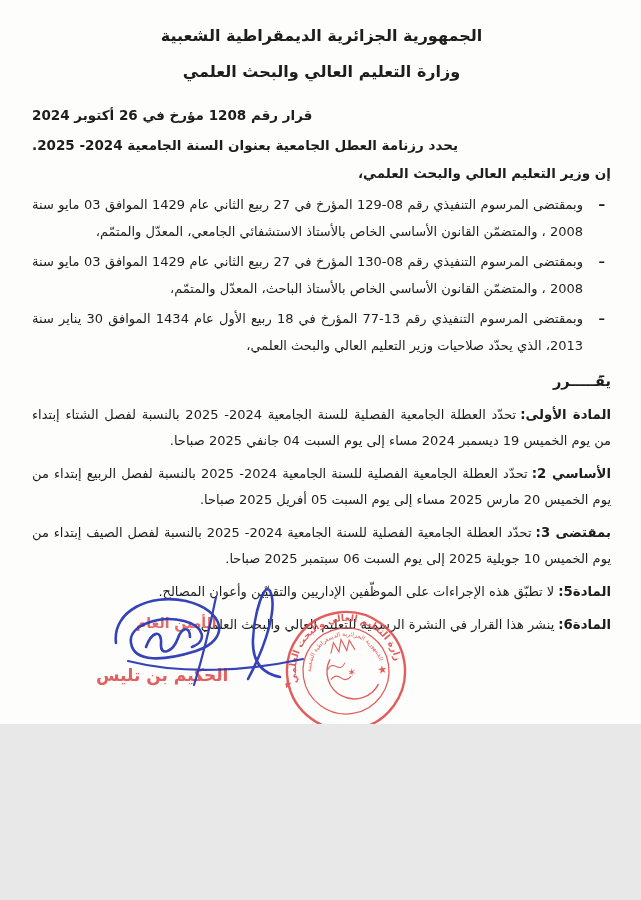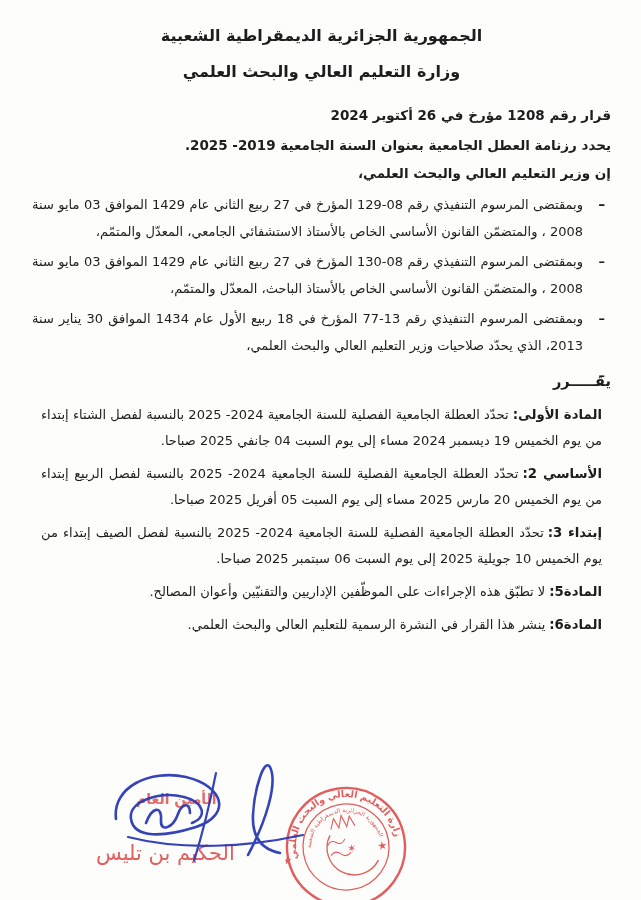--- a/index.html
+++ b/index.html
@@ -1,62 +1,62 @@
 <!DOCTYPE html>
 <html lang="ar" dir="rtl"><head>
 <meta charset="utf-8">
 <style>
   html,body{margin:0;padding:0;background:#e8e8e8;}
   .page{
-    width:641px;height:900px;position:relative;overflow:hidden;
+    width:641px;height:724px;position:relative;overflow:hidden;
     background:#fdfdfb;margin:0 auto;direction:rtl;
     font-family:"DejaVu Sans","Liberation Sans",sans-serif;
     color:#1d1d1d;
   }
   .content{padding:18px 30px 0 32px;}
   .hdr{text-align:center;font-weight:bold;font-size:16px;line-height:36px;}
-  .decree{text-align:right;font-weight:bold;font-size:13.5px;line-height:30px;margin-top:10px;}
+  .decree{text-align:left;font-weight:bold;font-size:13.5px;line-height:30px;margin-top:10px;}
   .intro{font-weight:bold;font-size:13.5px;line-height:27px;}
   ul.cons{margin:4px 6px 0 0;padding:0;}
   ul.cons li{
     list-style:none;position:relative;padding-right:22px;margin:3px 0;
     font-size:13px;line-height:27px;text-align:justify;
   }
   ul.cons li .dash{position:absolute;right:0;top:0;font-weight:bold;}
   .decides{text-align:right;font-weight:bold;font-size:14.5px;margin:9px 0 5px;line-height:27px;}
-  .articles p{margin:7px 9px;font-size:13px;line-height:26px;text-align:justify;}
+  .articles p{margin:7px 0;font-size:13px;line-height:26px;text-align:justify;}
   .articles p b{font-size:13.3px;}
   .articles p .atext{margin-right:4px;}
   .sign-area{position:absolute;right:0;left:0;bottom:0;height:145px;pointer-events:none;}
   .stamp-title{
     position:absolute;left:136px;top:36px;color:var(--stamp,#e05050);
     font-weight:bold;font-size:14px;letter-spacing:1px;z-index:1;opacity:.85;direction:rtl;
   }
   .stamp-name{
     position:absolute;left:96px;top:86px;color:var(--stamp,#e05050);
-    font-weight:normal;font-size:21px;letter-spacing:4px;z-index:1;opacity:.9;direction:rtl;white-space:nowrap;
+    font-weight:bold;font-size:17px;letter-spacing:4px;z-index:1;opacity:.9;direction:rtl;white-space:nowrap;
   }
   .seal{position:absolute;left:284px;top:30px;z-index:2;transform:rotate(-9deg);opacity:.92;}
   .sig{position:absolute;left:98px;top:2px;z-index:3;opacity:.95;}
   .seal text{font-family:"DejaVu Sans",sans-serif;}
 </style>
 </head>
 <body>
 
 <div class="page" style="--stamp: #e05050;">
   <div class="content">
 
     <div class="hdr">
       <div>الجمهورية الجزائرية الديمقراطية الشعبية</div>
       <div>وزارة التعليم العالي والبحث العلمي</div>
     </div>
 
     <div class="decree">
       <div>قرار رقم 1208 مؤرخ في 26 أكتوبر 2024</div>
-      <div>يحدد رزنامة العطل الجامعية بعنوان السنة الجامعية 2019- 2025.</div>
+      <div>يحدد رزنامة العطل الجامعية بعنوان السنة الجامعية 2024- 2025.</div>
     </div>
 
     <div class="intro">إن وزير التعليم العالي والبحث العلمي،</div>
 
     <ul class="cons">
       <li>
         <span class="dash">–</span>
       </li>
       <li>
         <span class="dash">–</span>
@@ -73,21 +73,21 @@
       <li>
         <span class="dash">–</span>
       </li>
     </ul>
 
     <div class="decides">يقـــــرر</div>
 
     <div class="articles">
       <p><b>المادة الأولى:</b><span class="atext">تحدّد العطلة الجامعية الفصلية للسنة الجامعية 2024- 2025  بالنسبة لفصل الشتاء إبتداء من يوم الخميس 19 ديسمبر 2024 مساء إلى يوم السبت 04 جانفي 2025 صباحا.</span></p>
       <p><b>الأساسي 2:</b><span class="atext">تحدّد العطلة الجامعية الفصلية للسنة الجامعية 2024- 2025  بالنسبة لفصل الربيع إبتداء من يوم الخميس 20 مارس 2025 مساء إلى يوم السبت 05 أفريل 2025 صباحا.</span></p>
-      <p><b>إبتداء 3:</b><span class="atext">تحدّد العطلة الجامعية الفصلية للسنة الجامعية 2024- 2025  بالنسبة لفصل الصيف إبتداء من يوم الخميس 10 جويلية 2025 إلى يوم السبت 06 سبتمبر 2025 صباحا.</span></p>
+      <p><b>بمقتضى 3:</b><span class="atext">تحدّد العطلة الجامعية الفصلية للسنة الجامعية 2024- 2025  بالنسبة لفصل الصيف إبتداء من يوم الخميس 10 جويلية 2025 إلى يوم السبت 06 سبتمبر 2025 صباحا.</span></p>
       <p><b>المادة5:</b><span class="atext">لا تطبّق هذه الإجراءات على الموظّفين الإداريين والتقنيّين وأعوان المصالح.</span></p>
       <p><b>المادة6:</b><span class="atext">ينشر هذا القرار في النشرة الرسمية للتعليم العالي والبحث العلمي.</span></p>
     </div>
   </div>
 
   <div class="sign-area">
 
     <div class="stamp-title">الأمين العام</div>
     <div class="stamp-name">الحكيم بن تليس</div>
 

